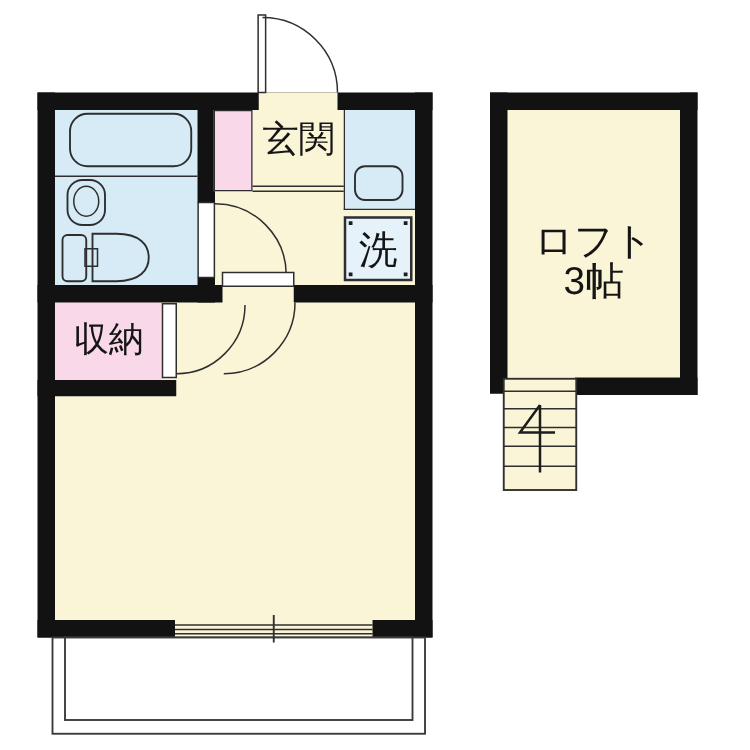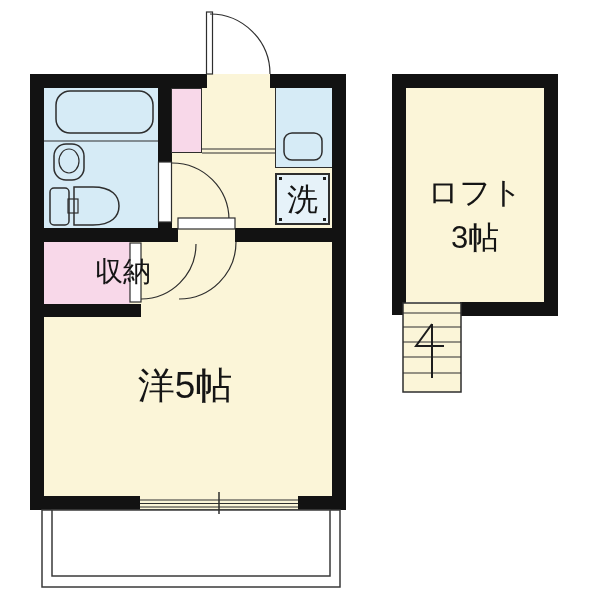--- a/index.html
+++ b/index.html
@@ -101,21 +101,21 @@
 
     <rect class="stair" x="403" y="303" width="58" height="89"></rect>
     <line class="sthin" x1="403" y1="313" x2="461" y2="313"></line>
     <line class="sthin" x1="403" y1="327" x2="461" y2="327"></line>
     <line class="sthin" x1="403" y1="342" x2="461" y2="342"></line>
     <line class="sthin" x1="403" y1="357" x2="461" y2="357"></line>
     <line class="sthin" x1="403" y1="373" x2="461" y2="373"></line>
     <path class="glyph" d="M 432 324 L 416 346 H 444 M 432 324 V 378"></path>
   </svg>
 
+  <div class="lbl" style="left:200px;top:98px;width:78px;font-size:29px;">玄関</div>
   <div class="lbl" style="left:275px;top:184px;width:55px;font-size:31px;">洗</div>
-  <div class="lbl" style="left:44px;top:258px;width:86px;font-size:28px;margin-left:36px;">収納</div>
-  <div class="lbl" style="left:90px;top:367px;width:190px;font-size:37px;">洋5帖</div>
+  <div class="lbl" style="left:44px;top:258px;width:86px;font-size:28px;">収納</div>
   <div class="lbl" style="left:406px;top:177px;width:138px;font-size:31px;">
     <span style="display:block;">ロフト</span>
-    <span style="display:block;margin-top:14px;">3帖</span>
+    <span style="display:block;margin-top:1px;">3帖</span>
   </div>
 
 </div>
 
 </body></html>

